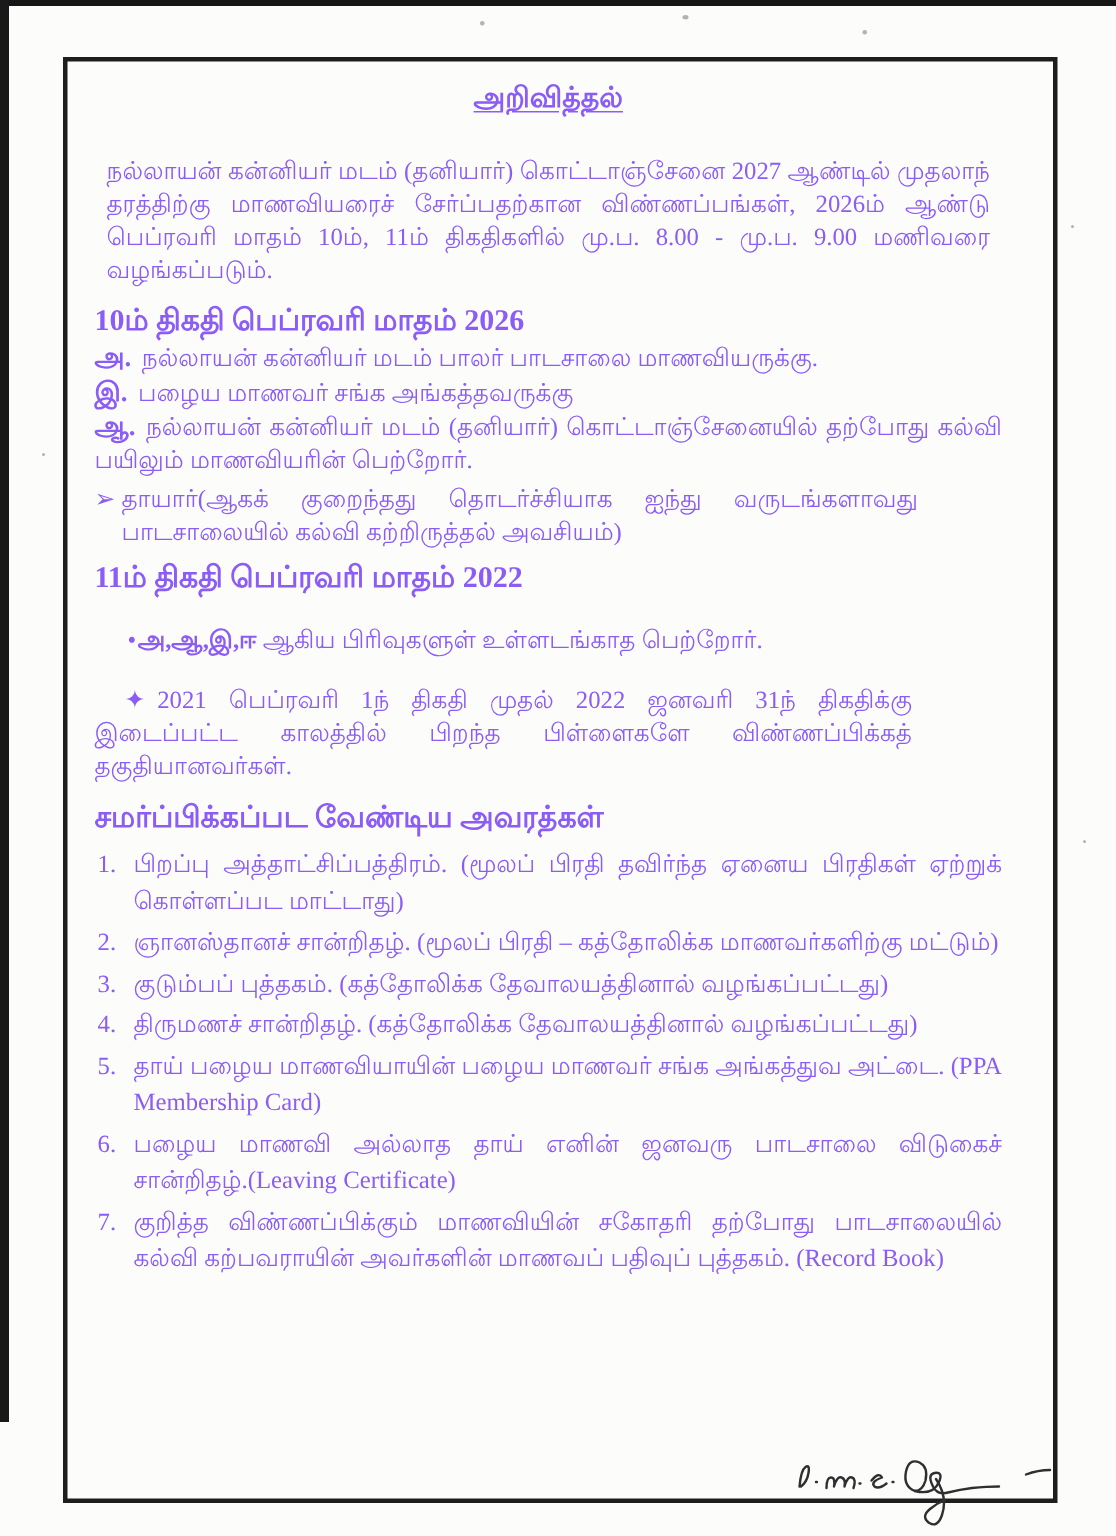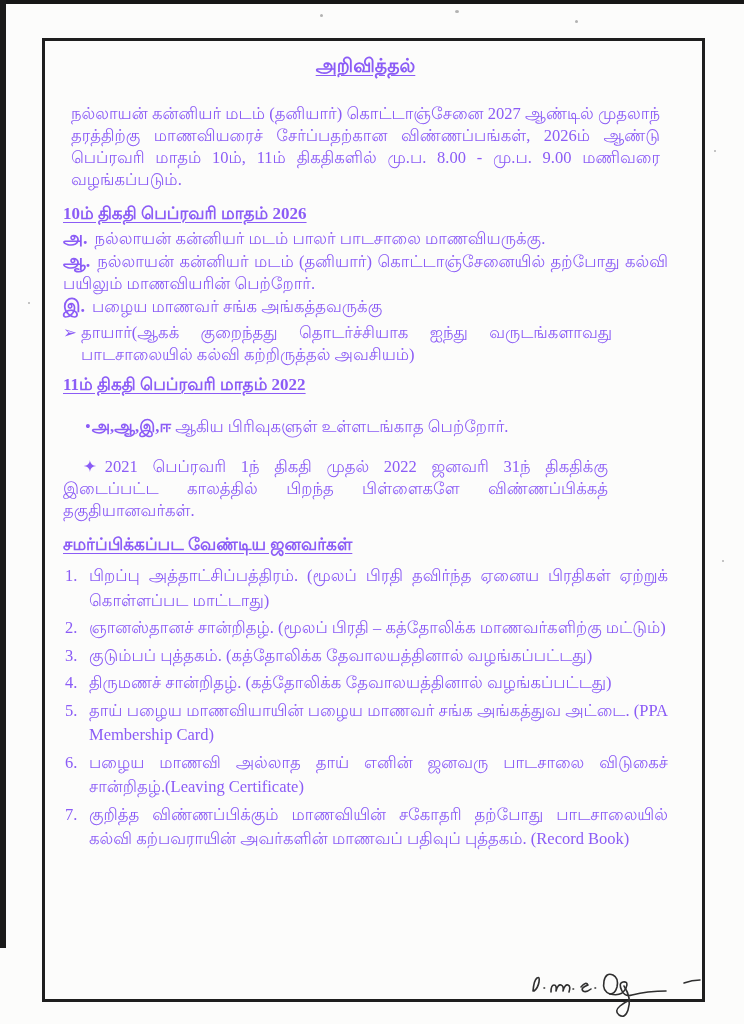--- a/index.html
+++ b/index.html
@@ -30,22 +30,22 @@
     padding:12px 34px 0 18px;
     font-size:16.5px;line-height:22px;
   }
   .doc-title{
     text-align:center;font-weight:bold;font-size:19px;line-height:26px;
     text-decoration:underline;text-underline-offset:3px;
     margin:0 0 24px 0;
   }
   .intro{ text-align:justify;margin:0 8px 12px 8px; }
   .sec-heading{
-    font-size:17px;font-weight:bold;
-    text-decoration:underline;text-underline-offset:3px;
+    font-size:20px;font-weight:bold;
+    text-underline-offset:3px;
     margin:0 0 2px 0;line-height:22px;
   }
   .h11{margin-top:8px;}
   .hdoc{margin-top:12px;}
   .letter-item{ text-align:justify; }
   .letter-lbl{ font-weight:bold;font-size:18px;padding-right:7px; }
   .arrow-item{ display:flex;margin:4px 0 0 0; }
   .arrow-bullet{ flex:none;width:18px; }
   .arrow-text{ flex:1;text-align:justify;padding-right:56px; }
   .dot-item{ margin:20px 0 0 22px; }
@@ -81,42 +81,42 @@
     <div class="doc-title">அறிவித்தல்</div>
 
     <p class="intro">நல்லாயன் கன்னியர் மடம் (தனியார்) கொட்டாஞ்சேனை 2027 ஆண்டில் முதலாந் தரத்திற்கு மாணவியரைச் சேர்ப்பதற்கான விண்ணப்பங்கள், 2026ம் ஆண்டு பெப்ரவரி மாதம் 10ம், 11ம் திகதிகளில் மு.ப. 8.00 - மு.ப. 9.00 மணிவரை வழங்கப்படும்.</p>
 
     <div class="sec-heading">10ம் திகதி பெப்ரவரி மாதம் 2026</div>
 
     <div class="letter-item">
       <span class="letter-lbl">அ.</span><span>நல்லாயன் கன்னியர் மடம் பாலர் பாடசாலை மாணவியருக்கு.</span>
     </div>
     <div class="letter-item">
-      <span class="letter-lbl">ஆ.</span><span>நல்லாயன் கன்னியர் மடம் (தனியார்) கொட்டாஞ்சேனையில் தற்போது கல்வி பயிலும் மாணவியரின் பெற்றோர்.</span>
+      <span class="letter-lbl">இ.</span><span>பழைய மாணவர் சங்க அங்கத்தவருக்கு</span>
     </div>
     <div class="letter-item">
-      <span class="letter-lbl">இ.</span><span>பழைய மாணவர் சங்க அங்கத்தவருக்கு</span>
+      <span class="letter-lbl">ஆ.</span><span>நல்லாயன் கன்னியர் மடம் (தனியார்) கொட்டாஞ்சேனையில் தற்போது கல்வி பயிலும் மாணவியரின் பெற்றோர்.</span>
     </div>
 
     <div class="arrow-item">
       <span class="arrow-bullet">➢</span>
       <span class="arrow-text">தாயார்(ஆகக் குறைந்தது தொடர்ச்சியாக ஐந்து வருடங்களாவது பாடசாலையில் கல்வி கற்றிருத்தல் அவசியம்)</span>
     </div>
 
     <div class="sec-heading h11">11ம் திகதி பெப்ரவரி மாதம் 2022</div>
 
     <div class="dot-item">
       <span class="dot-bullet">•</span><span class="dot-bold">அ,ஆ,இ,ஈ</span><span> ஆகிய பிரிவுகளுள் உள்ளடங்காத பெற்றோர்.</span>
     </div>
 
     <div class="star-item star1">
       <span class="star-bullet">✦</span><span>2021 பெப்ரவரி 1ந் திகதி முதல் 2022 ஜனவரி 31ந் திகதிக்கு இடைப்பட்ட காலத்தில் பிறந்த பிள்ளைகளே விண்ணப்பிக்கத் தகுதியானவர்கள்.</span>
     </div>
 
-    <div class="sec-heading hdoc">சமர்ப்பிக்கப்பட வேண்டிய ஜனவர்கள்</div>
+    <div class="sec-heading hdoc">சமர்ப்பிக்கப்பட வேண்டிய அவரத்கள்</div>
 
     <div class="doc-list">
       <div class="num-item">
         <span class="num">1.</span>
         <span class="num-text">பிறப்பு அத்தாட்சிப்பத்திரம். (மூலப் பிரதி தவிர்ந்த ஏனைய பிரதிகள் ஏற்றுக் கொள்ளப்பட மாட்டாது)</span>
       </div>
       <div class="num-item">
         <span class="num">2.</span>
         <span class="num-text">ஞானஸ்தானச் சான்றிதழ். (மூலப் பிரதி – கத்தோலிக்க மாணவர்களிற்கு மட்டும்)</span>
       </div>

